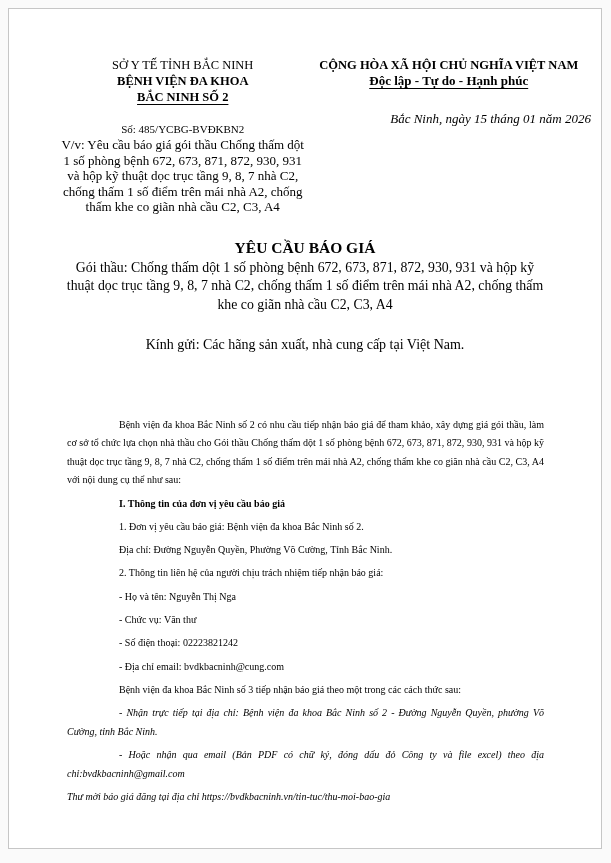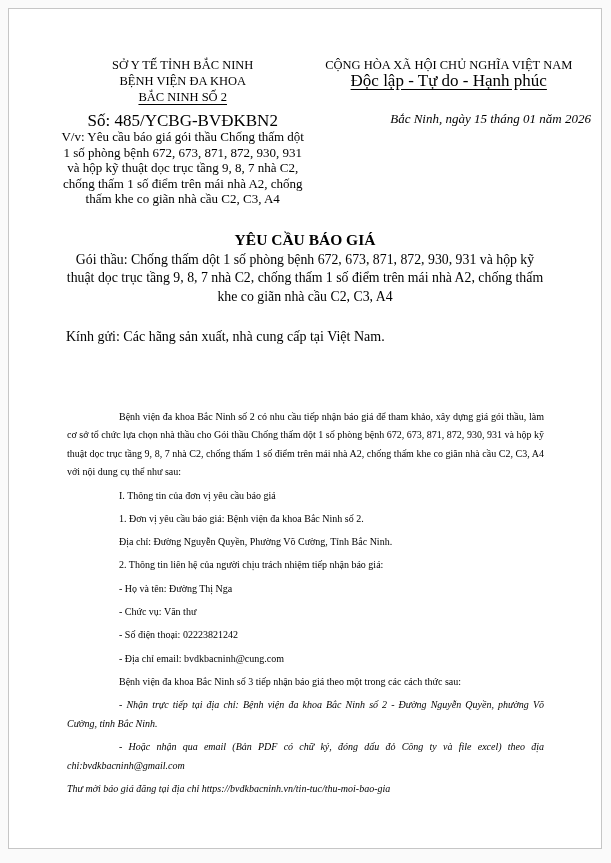--- a/index.html
+++ b/index.html
@@ -33,33 +33,33 @@
     text-align: center;
     font-size: 12.5px;
     line-height: 16px;
   }
   .header-right {
     width: 292px;
     text-align: center;
     font-size: 12.5px;
     line-height: 16px;
   }
-  .bold { font-weight: normal; }
+  .bold { font-weight: bold; }
   .underline { text-decoration: underline; text-underline-offset: 3px; }
   .italic { font-style: italic; text-align: right; }
   .doc-number {
-    margin-top: 8px;
-    font-size: 17px;
+    margin-top: 16px;
+    font-size: 11px;
     line-height: 16px;
   }
   .subject {
     font-size: 13px;
     line-height: 15.5px;
   }
-  .motto { font-size: 17px; }
+  .motto { font-size: 13px; }
   .date-line {
     margin-top: 22px;
     font-size: 13px;
   }
   
   .title {
     margin-top: 23px;
     text-align: center;
     font-weight: bold;
     font-size: 15.5px;
@@ -69,20 +69,21 @@
   .subtitle {
     margin: 1px auto 0;
     width: 482px;
     text-align: center;
     font-weight: normal;
     font-size: 13.8px;
     line-height: 18.5px;
   }
   .salutation {
     margin-top: 21px;
+    text-align: center;
     font-size: 14px;
     line-height: 19px;
     padding: 0 57px;
   }
   
   .body-text { margin-top: 9px; }
   .body-text p {
     font-size: 10px;
     line-height: 18.5px;
     text-align: justify;
@@ -120,21 +121,21 @@
   <div class="title">YÊU CẦU BÁO GIÁ</div>
   <div class="subtitle">Gói thầu: Chống thấm dột 1 số phòng bệnh 672, 673, 871, 872, 930, 931 và hộp kỹ thuật dọc trục tầng 9, 8, 7 nhà C2, chống thấm 1 số điểm trên mái nhà A2, chống thấm khe co giãn nhà cầu C2, C3, A4</div>
   <div class="salutation">Kính gửi: Các hãng sản xuất, nhà cung cấp tại Việt Nam.</div>
 
   <div class="content body-text">
     <p>Bệnh viện đa khoa Bắc Ninh số 2 có nhu cầu tiếp nhận báo giá để tham khảo, xây dựng giá gói thầu, làm cơ sở tổ chức lựa chọn nhà thầu cho Gói thầu Chống thấm dột 1 số phòng bệnh 672, 673, 871, 872, 930, 931 và hộp kỹ thuật dọc trục tầng 9, 8, 7 nhà C2, chống thấm 1 số điểm trên mái nhà A2, chống thấm khe co giãn nhà cầu C2, C3, A4 với nội dung cụ thể như sau:</p>
     <p class="bold">I. Thông tin của đơn vị yêu cầu báo giá</p>
     <p>1. Đơn vị yêu cầu báo giá: Bệnh viện đa khoa Bắc Ninh số 2.</p>
     <p>Địa chỉ: Đường Nguyễn Quyền, Phường Võ Cường, Tỉnh Bắc Ninh.</p>
     <p>2. Thông tin liên hệ của người chịu trách nhiệm tiếp nhận báo giá:</p>
-    <p>- Họ và tên: Đường Thị Nga</p>
+    <p>- Họ và tên: Nguyễn Thị Nga</p>
     <p>- Chức vụ: Văn thư</p>
     <p>- Số điện thoại: 02223821242</p>
     <p>- Địa chỉ email: bvdkbacninh@cung.com</p>
     <p>Bệnh viện đa khoa Bắc Ninh số 3 tiếp nhận báo giá theo một trong các cách thức sau:</p>
     <p class="italic">- Nhận trực tiếp tại địa chỉ: Bệnh viện đa khoa Bắc Ninh số 2 - Đường Nguyễn Quyền, phường Võ Cường, tỉnh Bắc Ninh.</p>
     <p class="italic">- Hoặc nhận qua email (Bản PDF có chữ ký, đóng dấu đỏ Công ty và file excel) theo địa chỉ:bvdkbacninh@gmail.com</p>
     <p class="footer-note">Thư mời báo giá đăng tại địa chỉ https://bvdkbacninh.vn/tin-tuc/thu-moi-bao-gia</p>
   </div>
 
 </div>

